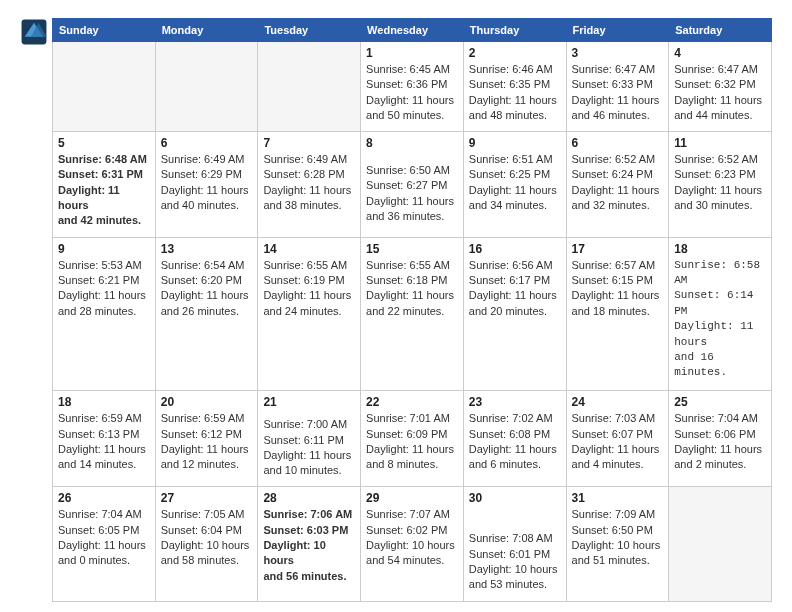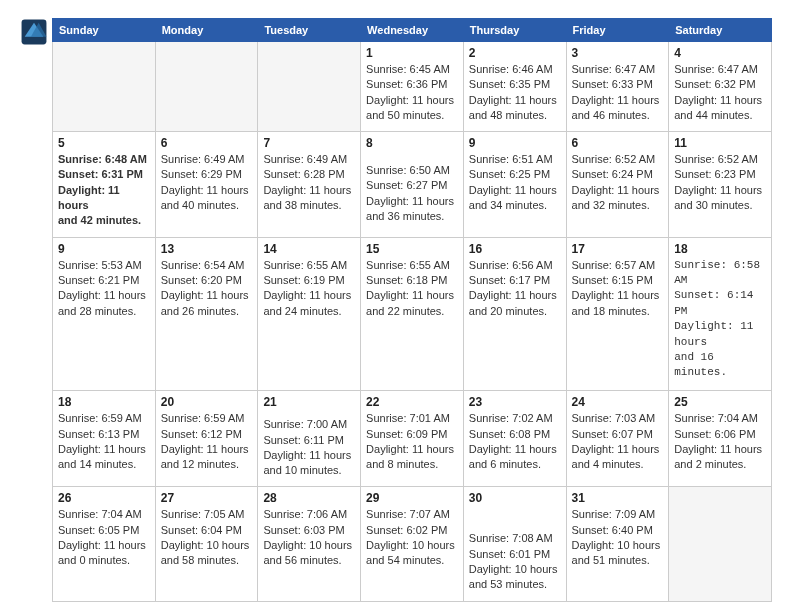--- a/index.html
+++ b/index.html
@@ -323,21 +323,21 @@
           </td>
           <td>
             <span class="day-number">27</span>
             <div class="day-info" style="white-space: pre-line;">Sunrise: 7:05 AM
 Sunset: 6:04 PM
 Daylight: 10 hours
 and 58 minutes.</div>
           </td>
           <td>
             <span class="day-number">28</span>
-            <div class="day-info" style="white-space: pre-line;">Sunrise: 7:06 AM
+            <div class="day-info" style="white-space: pre-line; font-weight: bold;">Sunrise: 7:06 AM
 Sunset: 6:03 PM
 Daylight: 10 hours
 and 56 minutes.</div>
           </td>
           <td>
             <span class="day-number">29</span>
             <div class="day-info" style="white-space: pre-line;">Sunrise: 7:07 AM
 Sunset: 6:02 PM
 Daylight: 10 hours
 and 54 minutes.</div>
@@ -345,21 +345,21 @@
           <td>
             <span class="day-number">30</span>
             <div class="day-info" style="white-space: pre-line; margin-top: 26px;">Sunrise: 7:08 AM
 Sunset: 6:01 PM
 Daylight: 10 hours
 and 53 minutes.</div>
           </td>
           <td>
             <span class="day-number">31</span>
             <div class="day-info" style="white-space: pre-line;">Sunrise: 7:09 AM
-Sunset: 6:40 PM
+Sunset: 6:50 PM
 Daylight: 10 hours
 and 51 minutes.</div>
           </td>
           <td class="empty"></td>
         </tr>
       </tbody>
   </table>
 </div>
 
 </body></html>

